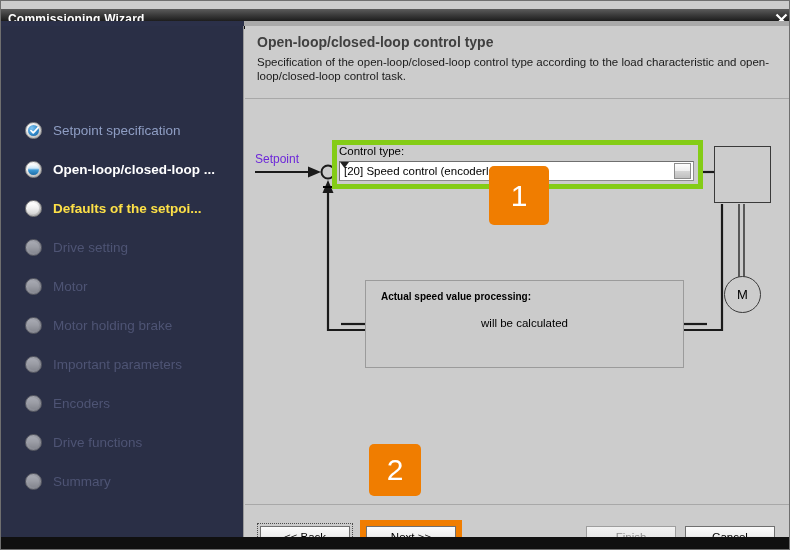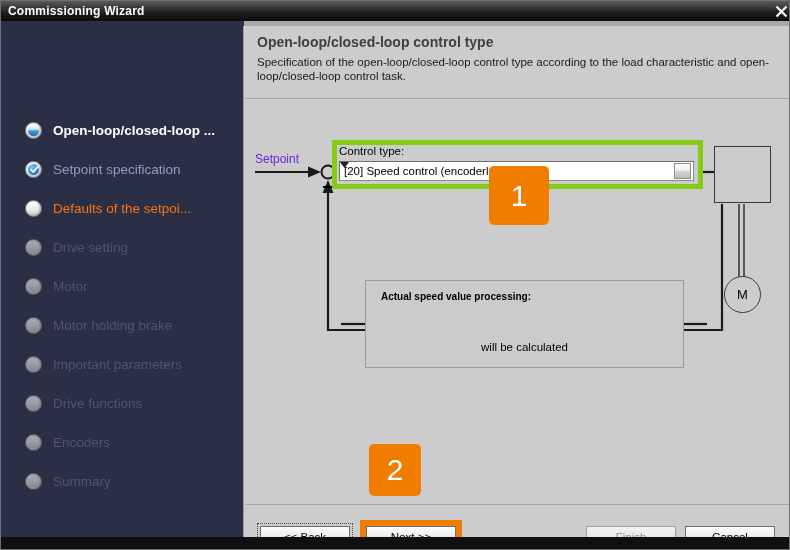--- a/index.html
+++ b/index.html
@@ -17,21 +17,21 @@
     height: 550px;
     overflow: hidden;
     background: #cccccc;
     box-sizing: border-box;
     border: 1px solid #6f6f6f;
   }
 
   
   .titlebar {
     position: absolute;
-    left: 0; top: 0;
+    left: 0; top: 8px;
     width: 790px;
     height: 20px;
     background: linear-gradient(to bottom, #5b5b5b 0%, #3d3d3d 28%, #1d1d1d 60%, #0b0b0b 100%);
     display: flex;
     align-items: center;
   }
   .titlebar-text {
     color: #ffffff;
     font-size: 12px;
     font-weight: bold;
@@ -146,21 +146,21 @@
     border-radius: 50%;
     background: linear-gradient(to bottom, #f3f3f3 0%, #e0e0e0 45%, #bfbfbf 100%);
   }
   .step-label {
     font-size: 13.5px;
     white-space: nowrap;
     line-height: 1;
   }
   .step-label.done    { color: #8f9ec4; }
   .step-label.current { color: #ffffff; font-weight: bold; }
-  .step-label.open    { color: #f97316; }
+  .step-label.open    { color: #fde047; font-weight: bold; }
   .step-label.disabled{ color: #4e5474; }
 
   
   .main {
     position: absolute;
     left: 244px; top: 25px;
     width: 545px; height: 523px;
     background: #cccccc;
   }
   .page-title {
@@ -294,21 +294,21 @@
   .speed-title {
     position: absolute;
     left: 15px; top: 10px;
     font-size: 10px;
     font-weight: bold;
     color: #000;
     white-space: nowrap;
   }
   .speed-sub {
     position: absolute;
-    left: 0; top: 60px;
+    left: 0; top: 36px;
     width: 100%;
     text-align: center;
     font-size: 11.5px;
     color: #000;
   }
 
   
   .badge {
     position: absolute;
     background: #f07d00;
@@ -391,34 +391,34 @@
   </div>
 
   <div class="accentstrip">
     <div class="accentstrip-dark"></div>
   </div>
 
   <div class="sidebar">
     <div class="steps">
 
       <div class="step">
-        <span class="bullet current"></span>
-        <span class="step-label current">Open-loop/closed-loop ...</span>
-      </div>
-
-      <div class="step">
         <span class="bullet done">
           <svg class="check" viewBox="0 0 10 10" aria-hidden="true">
             <path d="M1 5 L3.6 7.6 L9 1.8" stroke="#ffffff" stroke-width="1.8" fill="none" stroke-linecap="round" stroke-linejoin="round"></path>
           </svg>
         </span>
         <span class="step-label done">Setpoint specification</span>
       </div>
 
       <div class="step">
+        <span class="bullet current"></span>
+        <span class="step-label current">Open-loop/closed-loop ...</span>
+      </div>
+
+      <div class="step">
         <span class="bullet open"></span>
         <span class="step-label open">Defaults of the setpoi...</span>
       </div>
 
       <div class="step">
         <span class="bullet disabled"></span>
         <span class="step-label disabled">Drive setting</span>
       </div>
 
       <div class="step">
@@ -431,26 +431,26 @@
         <span class="step-label disabled">Motor holding brake</span>
       </div>
 
       <div class="step">
         <span class="bullet disabled"></span>
         <span class="step-label disabled">Important parameters</span>
       </div>
 
       <div class="step">
         <span class="bullet disabled"></span>
+        <span class="step-label disabled">Encoders</span>
+      </div>
+
+      <div class="step">
+        <span class="bullet disabled"></span>
         <span class="step-label disabled">Drive functions</span>
-      </div>
-
-      <div class="step">
-        <span class="bullet disabled"></span>
-        <span class="step-label disabled">Encoders</span>
       </div>
 
       <div class="step">
         <span class="bullet disabled"></span>
         <span class="step-label disabled">Summary</span>
       </div>
 
     </div>
   </div>
 

